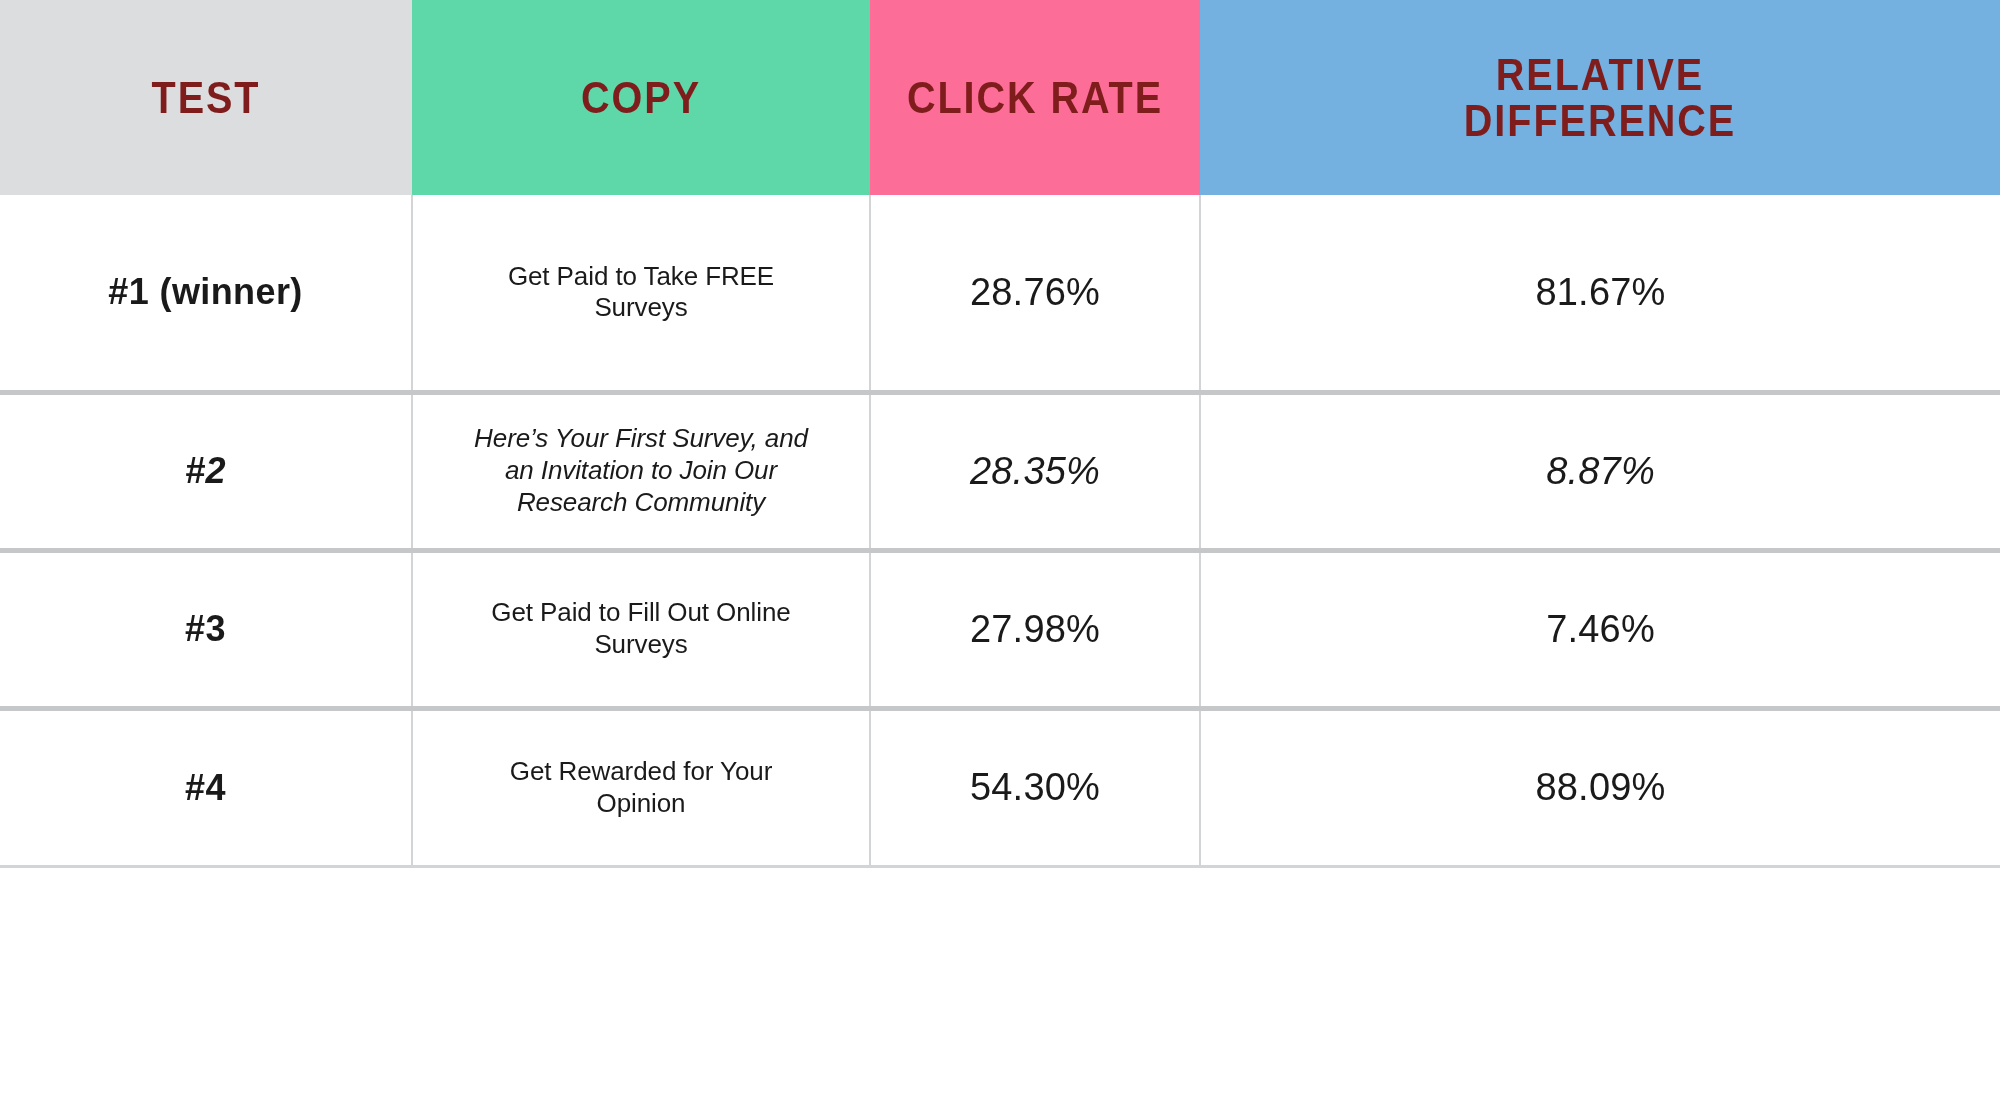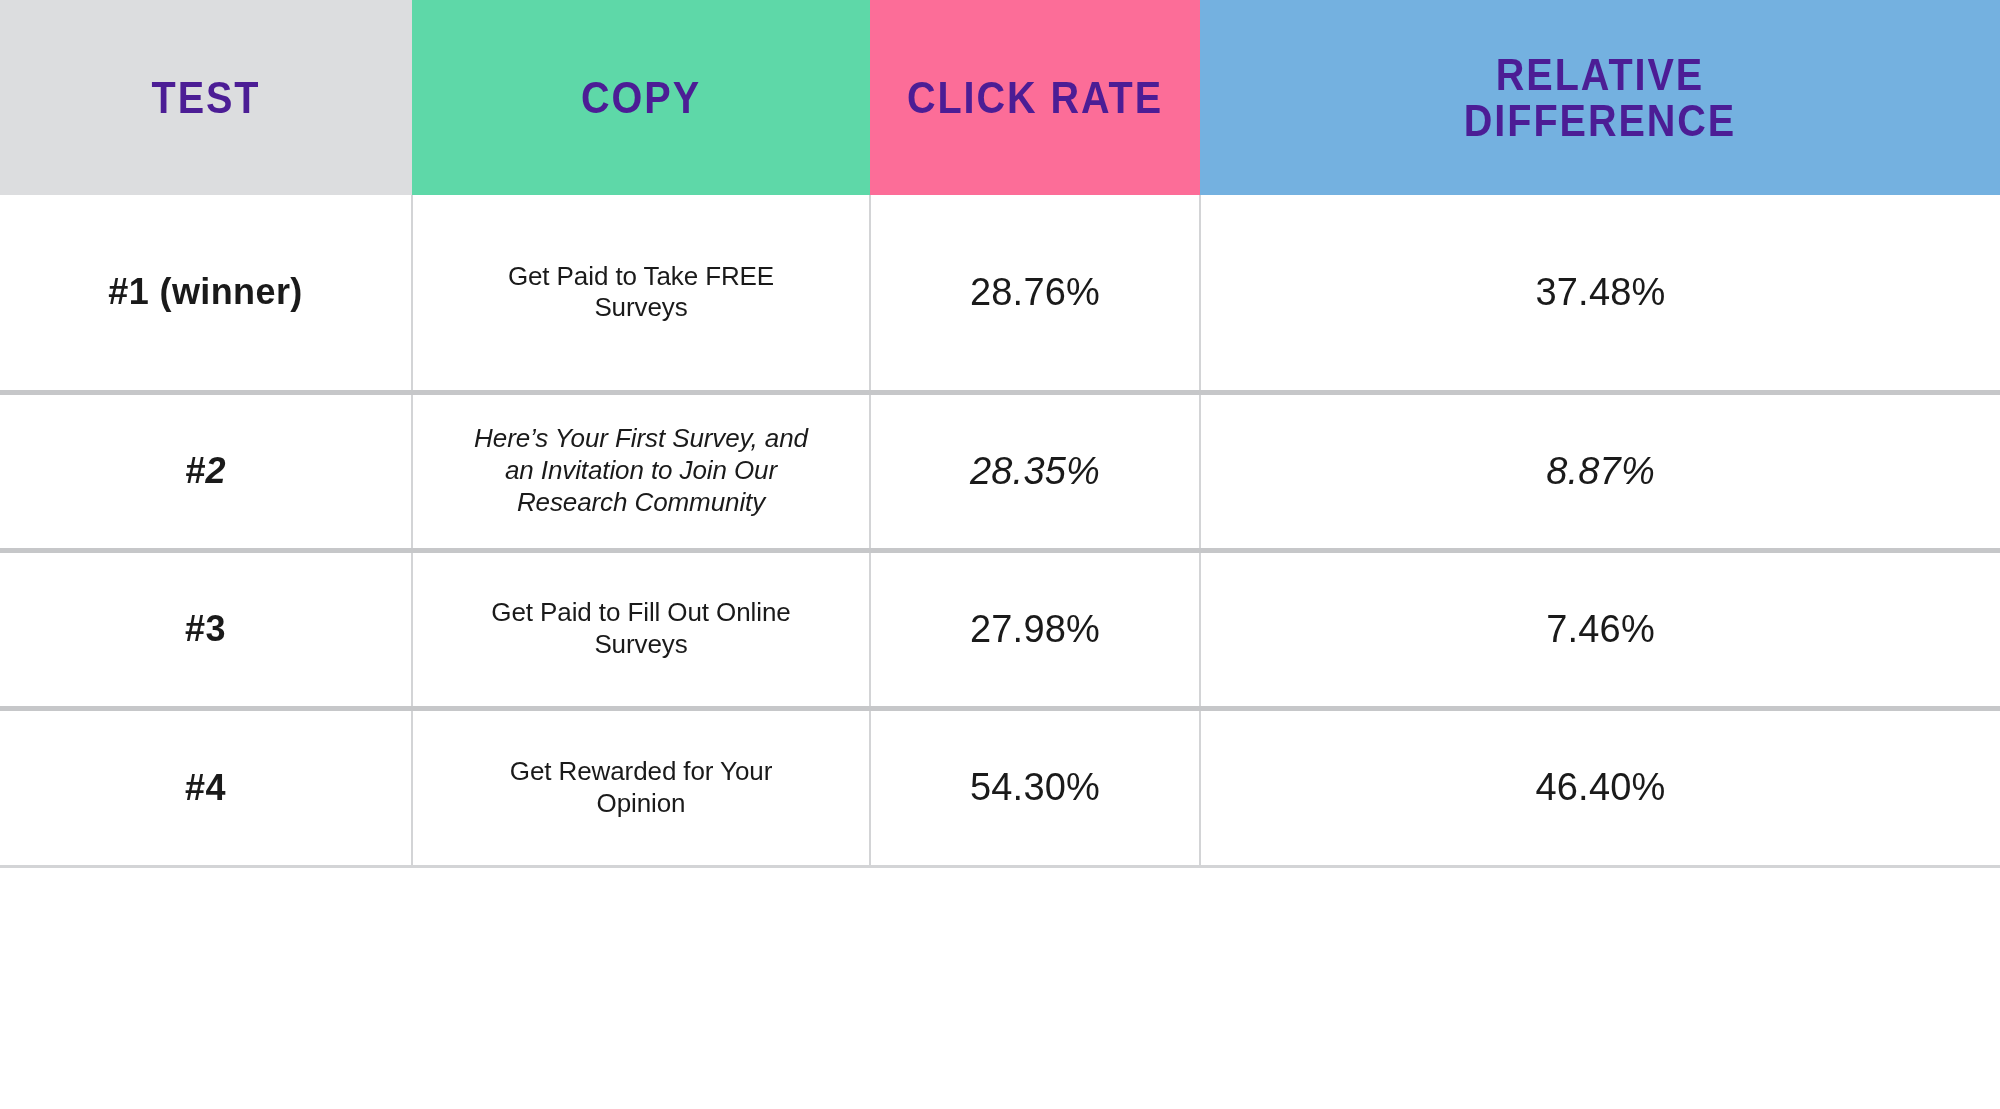--- a/index.html
+++ b/index.html
@@ -34,21 +34,21 @@
   col.c-click { width: 330px; }
   col.c-reldiff { width: 800px; }
 
   
   thead th {
     height: 195px;
     padding: 0 10px;
     box-sizing: border-box;
     vertical-align: middle;
     text-align: center;
-    color: #4c1d95;
+    color: #7f1d1d;
     font-family: "Liberation Sans Narrow", "Liberation Sans", sans-serif;
     font-weight: 700;
     font-size: 45px;
     line-height: 1.02;
     letter-spacing: 2.2px;
     text-transform: uppercase;
     border: 0;
   }
   th.h-test    { background: #dcdddf; }
   th.h-copy    { background: #5ed8a8; }
@@ -126,21 +126,21 @@
       </tr>
     </thead>
     <tbody>
       <tr class="r1">
         <td class="cell-test">#1 (winner)</td>
         <td class="cell-copy">
           <span>Get Paid to Take FREE</span><br>
           <span>Surveys</span>
         </td>
         <td class="cell-click">28.76%</td>
-        <td class="cell-reldiff">37.48%</td>
+        <td class="cell-reldiff">81.67%</td>
       </tr>
       <tr class="r2">
         <td class="cell-test">#2</td>
         <td class="cell-copy">
           <span>Here’s Your First Survey, and</span><br>
           <span>an Invitation to Join Our</span><br>
           <span>Research Community</span>
         </td>
         <td class="cell-click">28.35%</td>
         <td class="cell-reldiff">8.87%</td>
@@ -154,17 +154,17 @@
         <td class="cell-click">27.98%</td>
         <td class="cell-reldiff">7.46%</td>
       </tr>
       <tr class="r4">
         <td class="cell-test">#4</td>
         <td class="cell-copy">
           <span>Get Rewarded for Your</span><br>
           <span>Opinion</span>
         </td>
         <td class="cell-click">54.30%</td>
-        <td class="cell-reldiff">46.40%</td>
+        <td class="cell-reldiff">88.09%</td>
       </tr>
     </tbody>
   </table>
 </div>
 
 </body></html>

